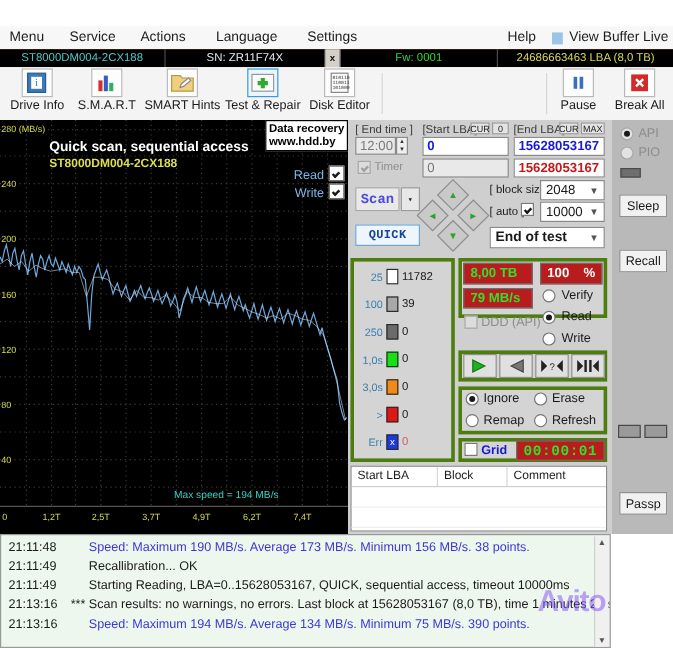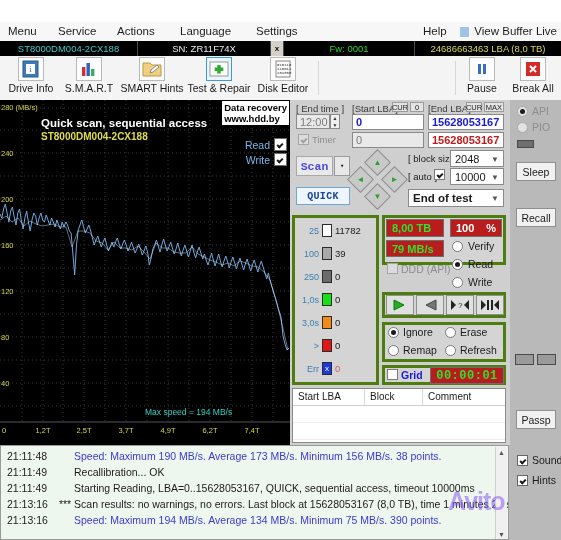--- a/index.html
+++ b/index.html
@@ -513,21 +513,15 @@
     <div class="logline">
       <div class="t">21:13:16</div>
       <div class="m blue">Speed: Maximum 194 MB/s. Average 134 MB/s. Minimum 75 MB/s. 390 points.</div>
     </div>
     <div class="logsb">
       <div class="up">▲</div>
       <div class="dn">▼</div>
     </div>
   </div>
 
-  <div class="rightbottom">
-    <div class="rbchk" style="top:10px"></div>
-    <div class="rblbl" style="top:9px">Sound</div>
-    <div class="rbchk" style="top:30px"></div>
-    <div class="rblbl" style="top:29px">Hints</div>
-  </div>
 
   <div class="avito">Avito</div>
 </div>
 
 </body></html>

